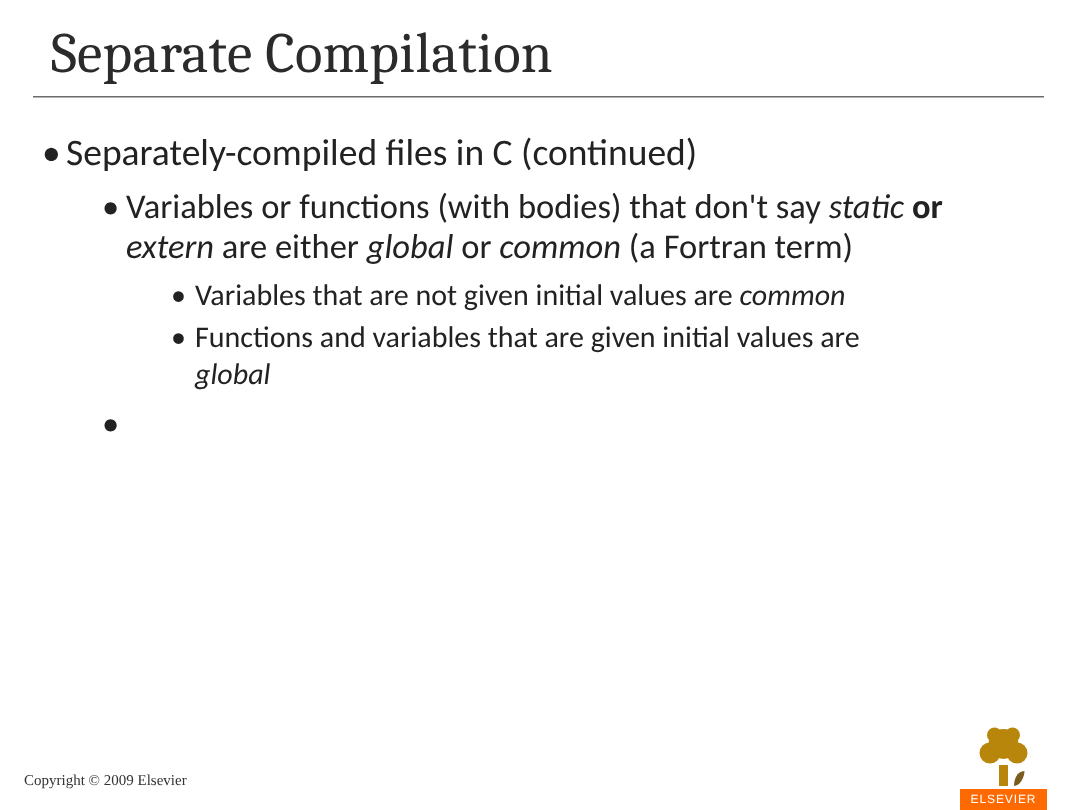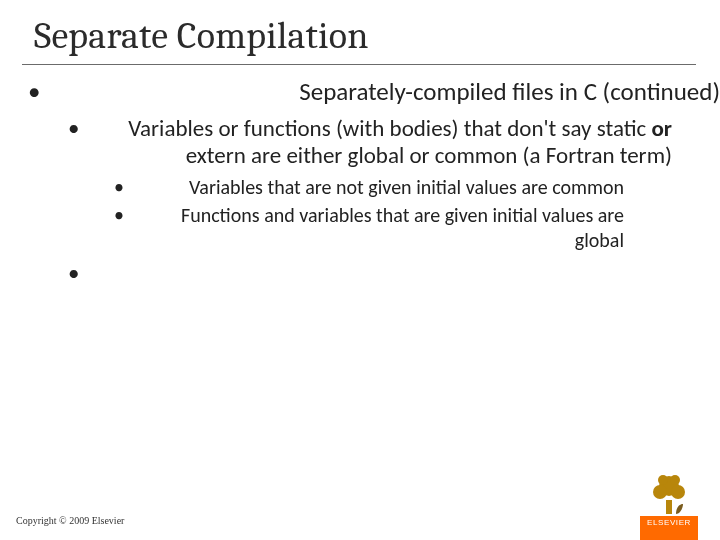--- a/index.html
+++ b/index.html
@@ -26,24 +26,23 @@
     color: #2b2b2b;
     margin: 14px 0 0 34px;
     letter-spacing: 0.2px;
   }
   .title-underline {
     border: none;
     border-top: 1px solid #6b6b6b;
     margin: 6px 24px 0 22px;
   }
   ul.b1 {
-    margin: 12px 0 0 28px;
+    margin: 22px 0 0 28px;
     padding: 0;
     list-style: none;
-    text-align: right;
   }
   ul.b1 > li {
     position: relative;
     padding-left: 16px;
     font-size: 25px;
     line-height: 1.18;
     margin-bottom: 6px;
   }
   ul.b1 > li::before {
     content: "•";
@@ -88,21 +87,21 @@
     padding-right: 48px;
   }
   ul.b3 > li::before {
     content: "•";
     position: absolute;
     left: 0;
     top: 0;
     color: #222;
     font-size: 20px;
   }
-  .em { }
+  .em { font-style: italic; }
   .strong { font-weight: 700; }
   .copyright {
     position: absolute;
     left: 16px;
     bottom: 28px;
     font-size: 10px;
     font-family: Liberation Serif, serif;
     color: #333;
   }
   .logo {
@@ -111,21 +110,21 @@
     bottom: 14px;
     width: 58px;
     text-align: center;
   }
   .logo .tree {
     width: 46px;
     height: 44px;
     margin: 0 auto 2px auto;
   }
   .logo .bar {
-    height: 24px;
+    height: 14px;
     background: #ff6a00;
     color: #fff;
     font-size: 8px;
     letter-spacing: 0.6px;
     line-height: 14px;
     font-family: Arial, sans-serif;
   }
 </style>
 </head>
 <body>

